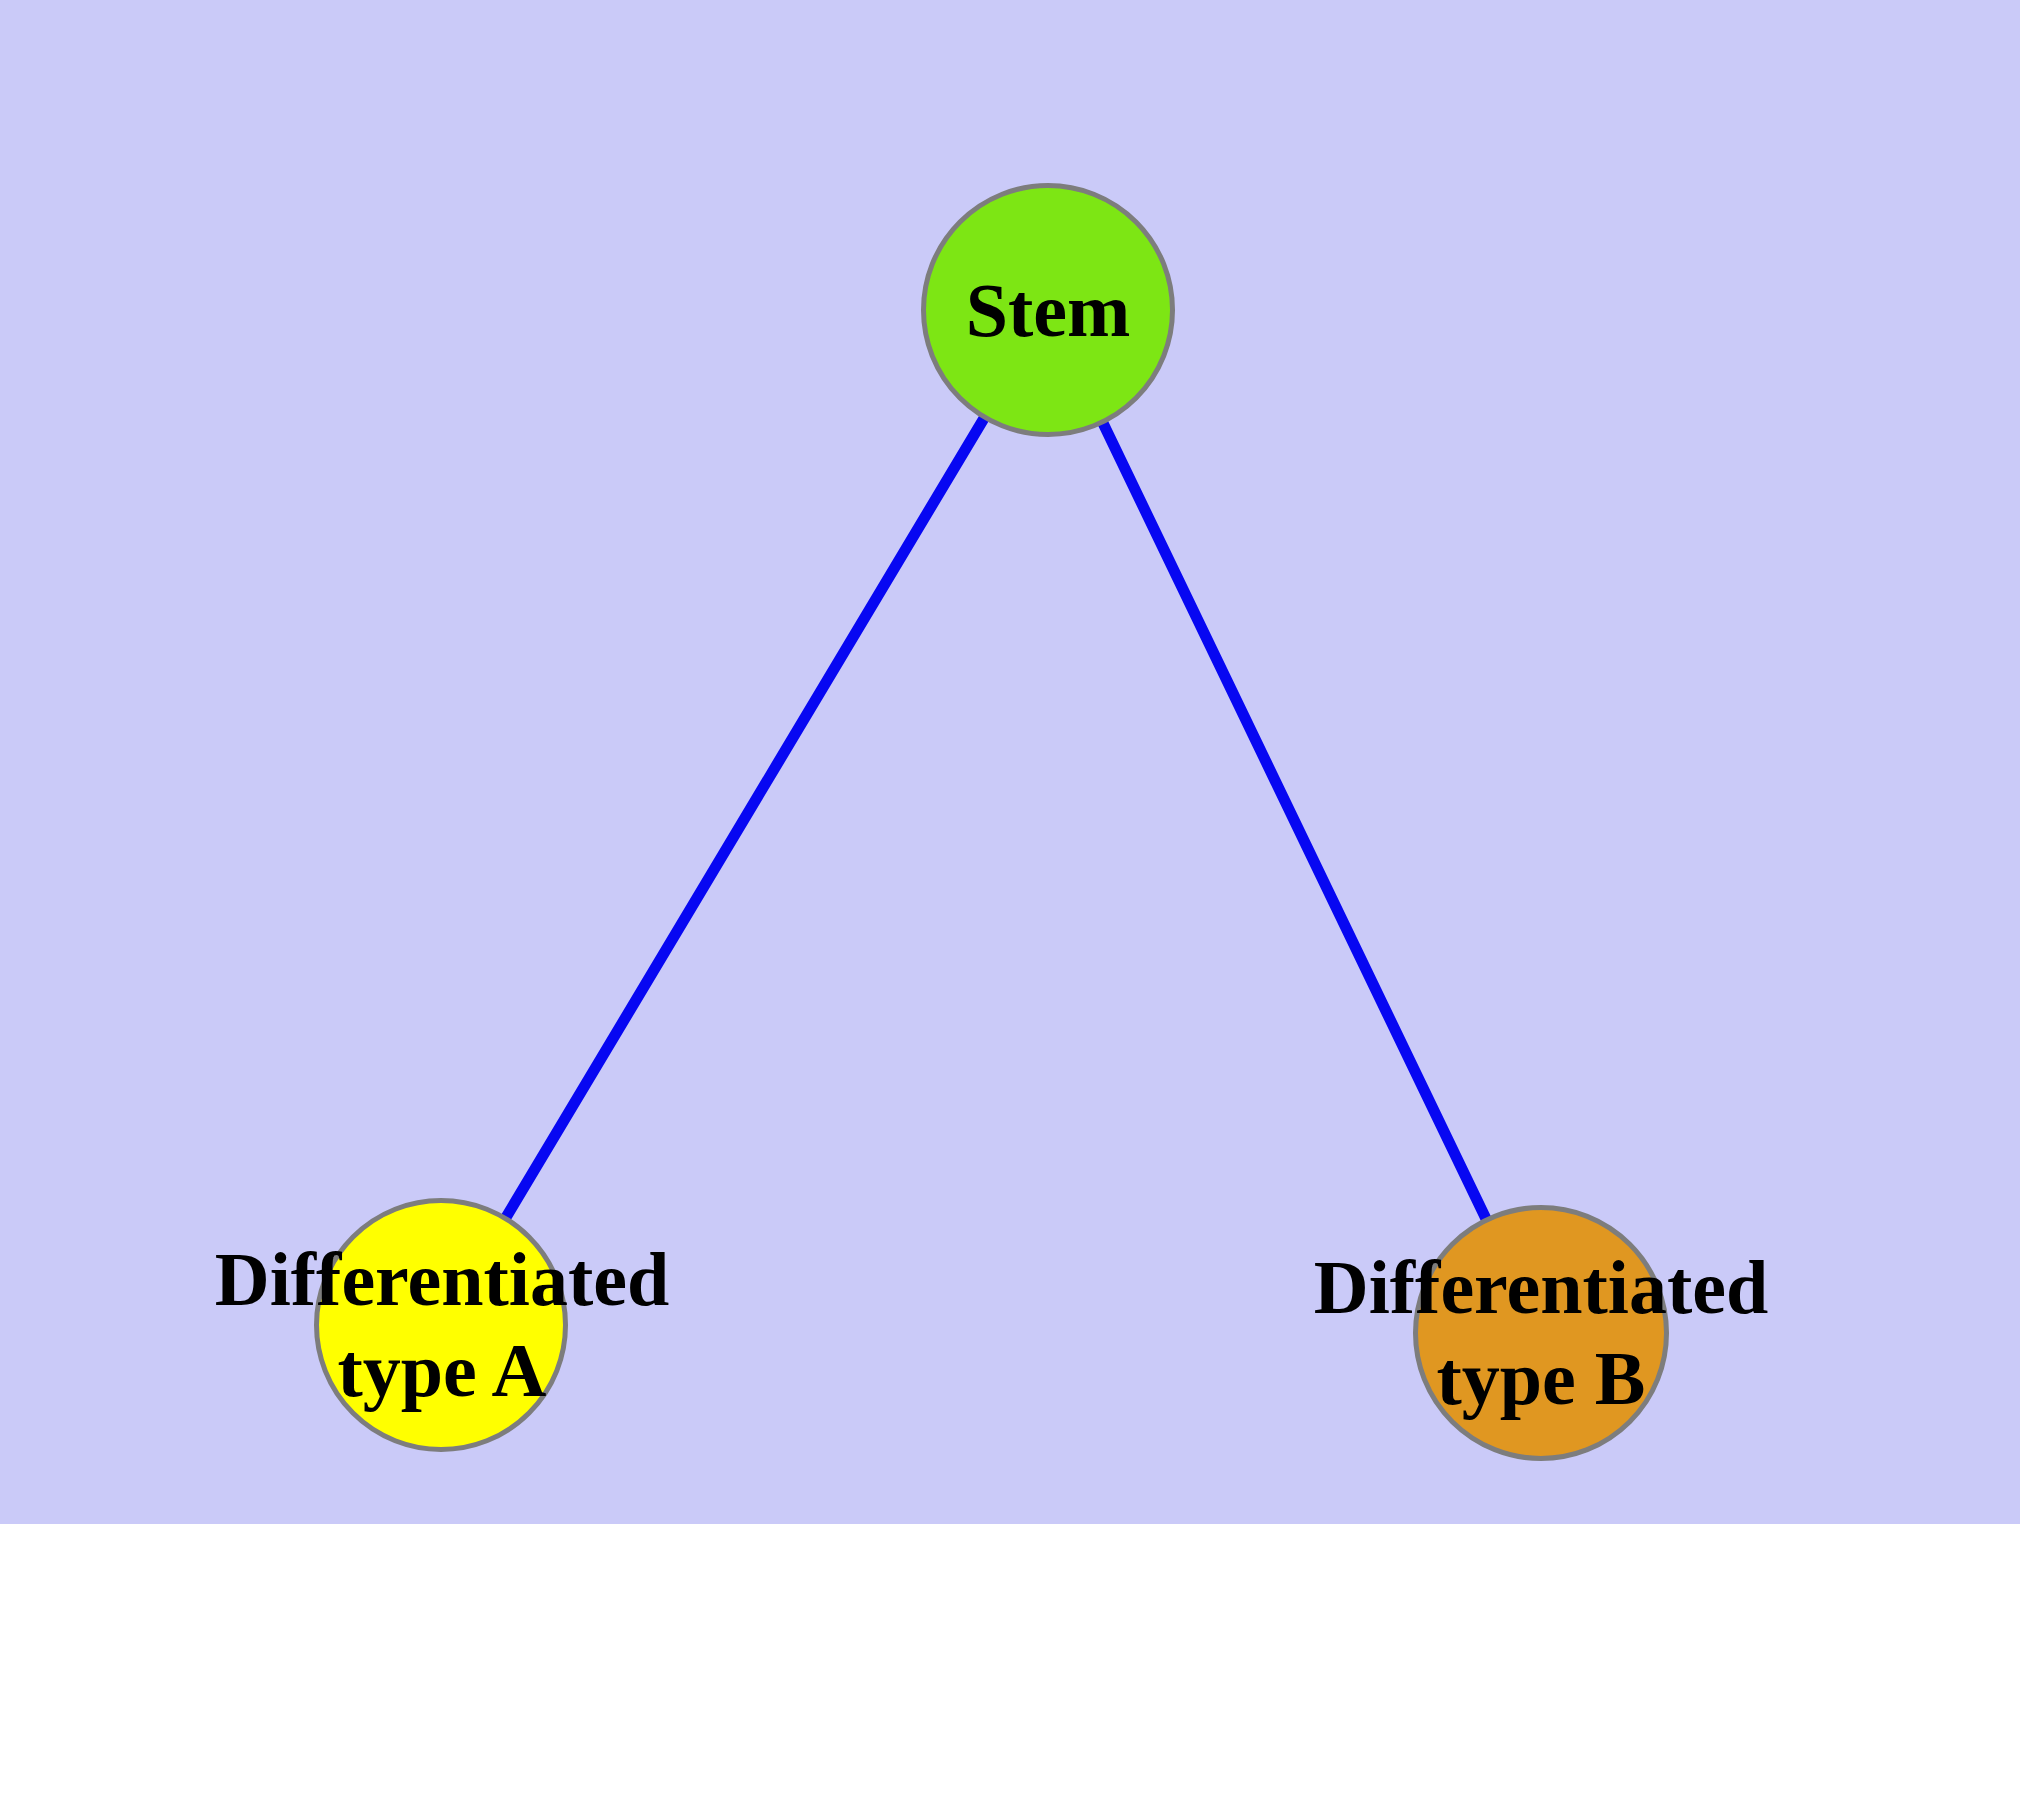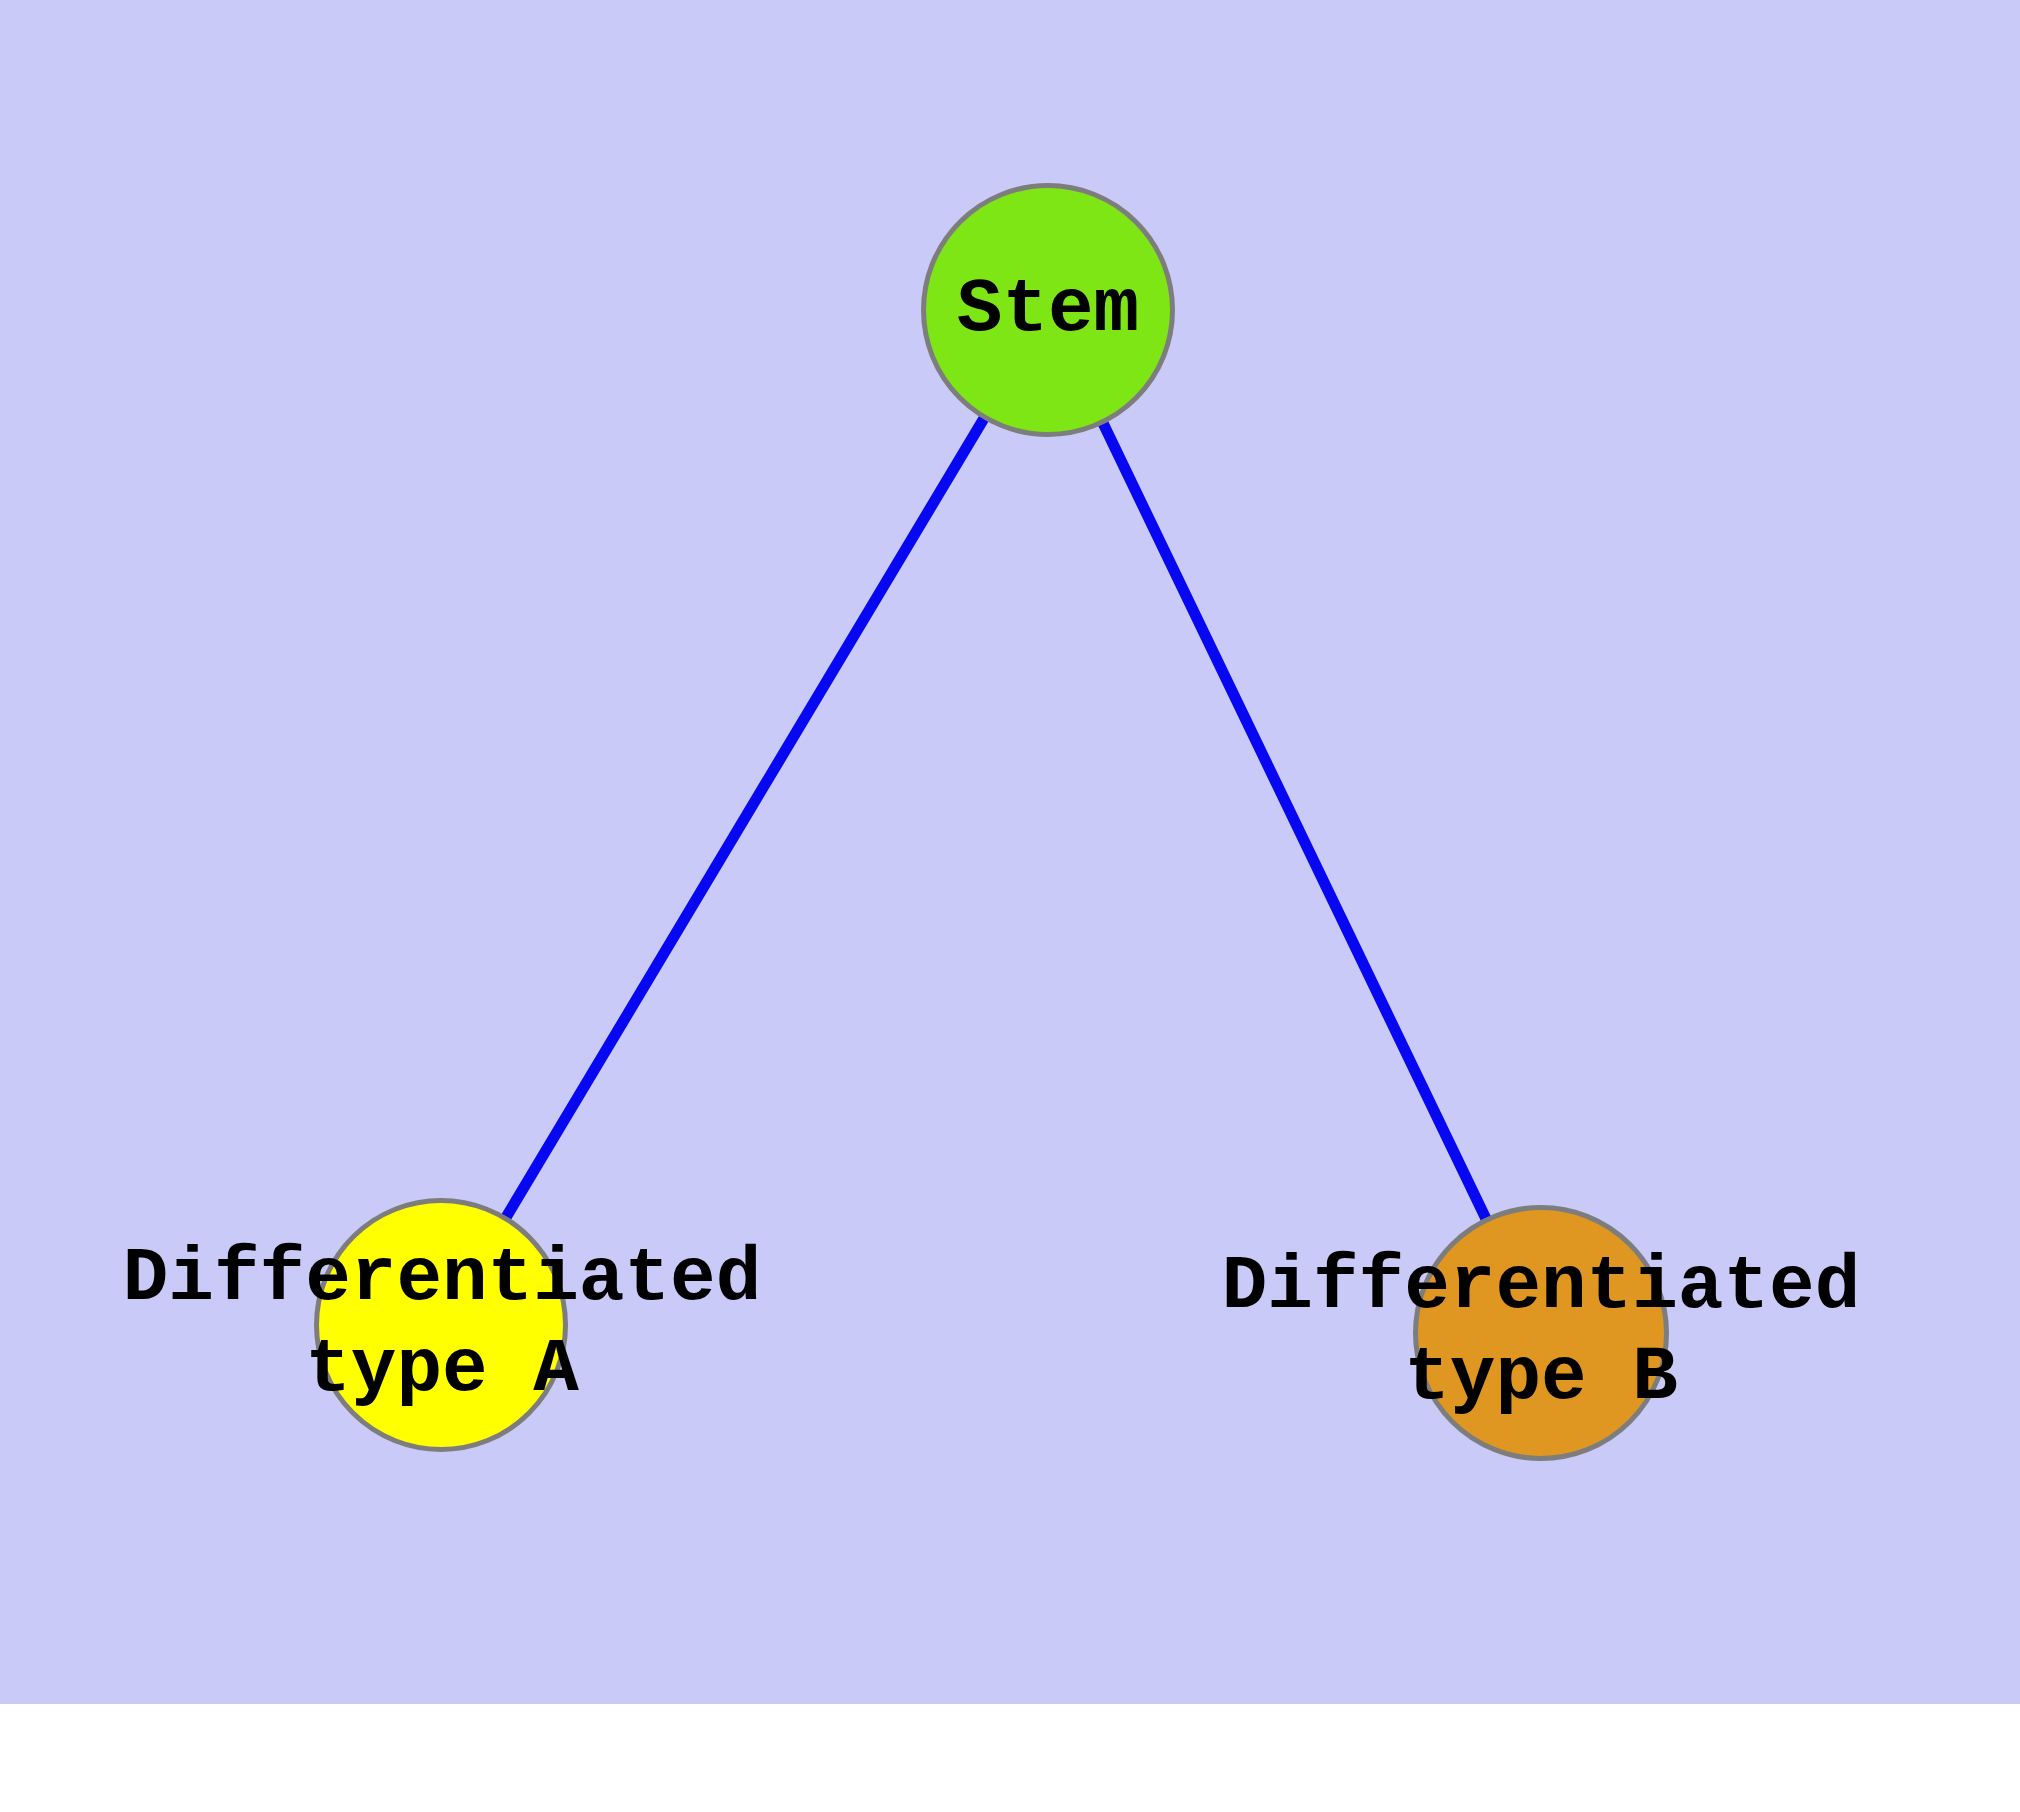--- a/index.html
+++ b/index.html
@@ -3,23 +3,23 @@
 <meta charset="utf-8">
 <style>
   html, body {
     margin: 0;
     padding: 0;
     background: #ffffff;
   }
   .canvas {
     position: relative;
     width: 2021px;
-    height: 1704px;
+    height: 1524px;
     overflow: hidden;
-    font-family: Liberation Mono, monospace;
+    font-family: Liberation Serif, serif;
   }
   .edges {
     position: absolute;
     left: 0;
     top: 0;
     z-index: 1;
   }
   .node {
     position: absolute;
     border-radius: 50%;

